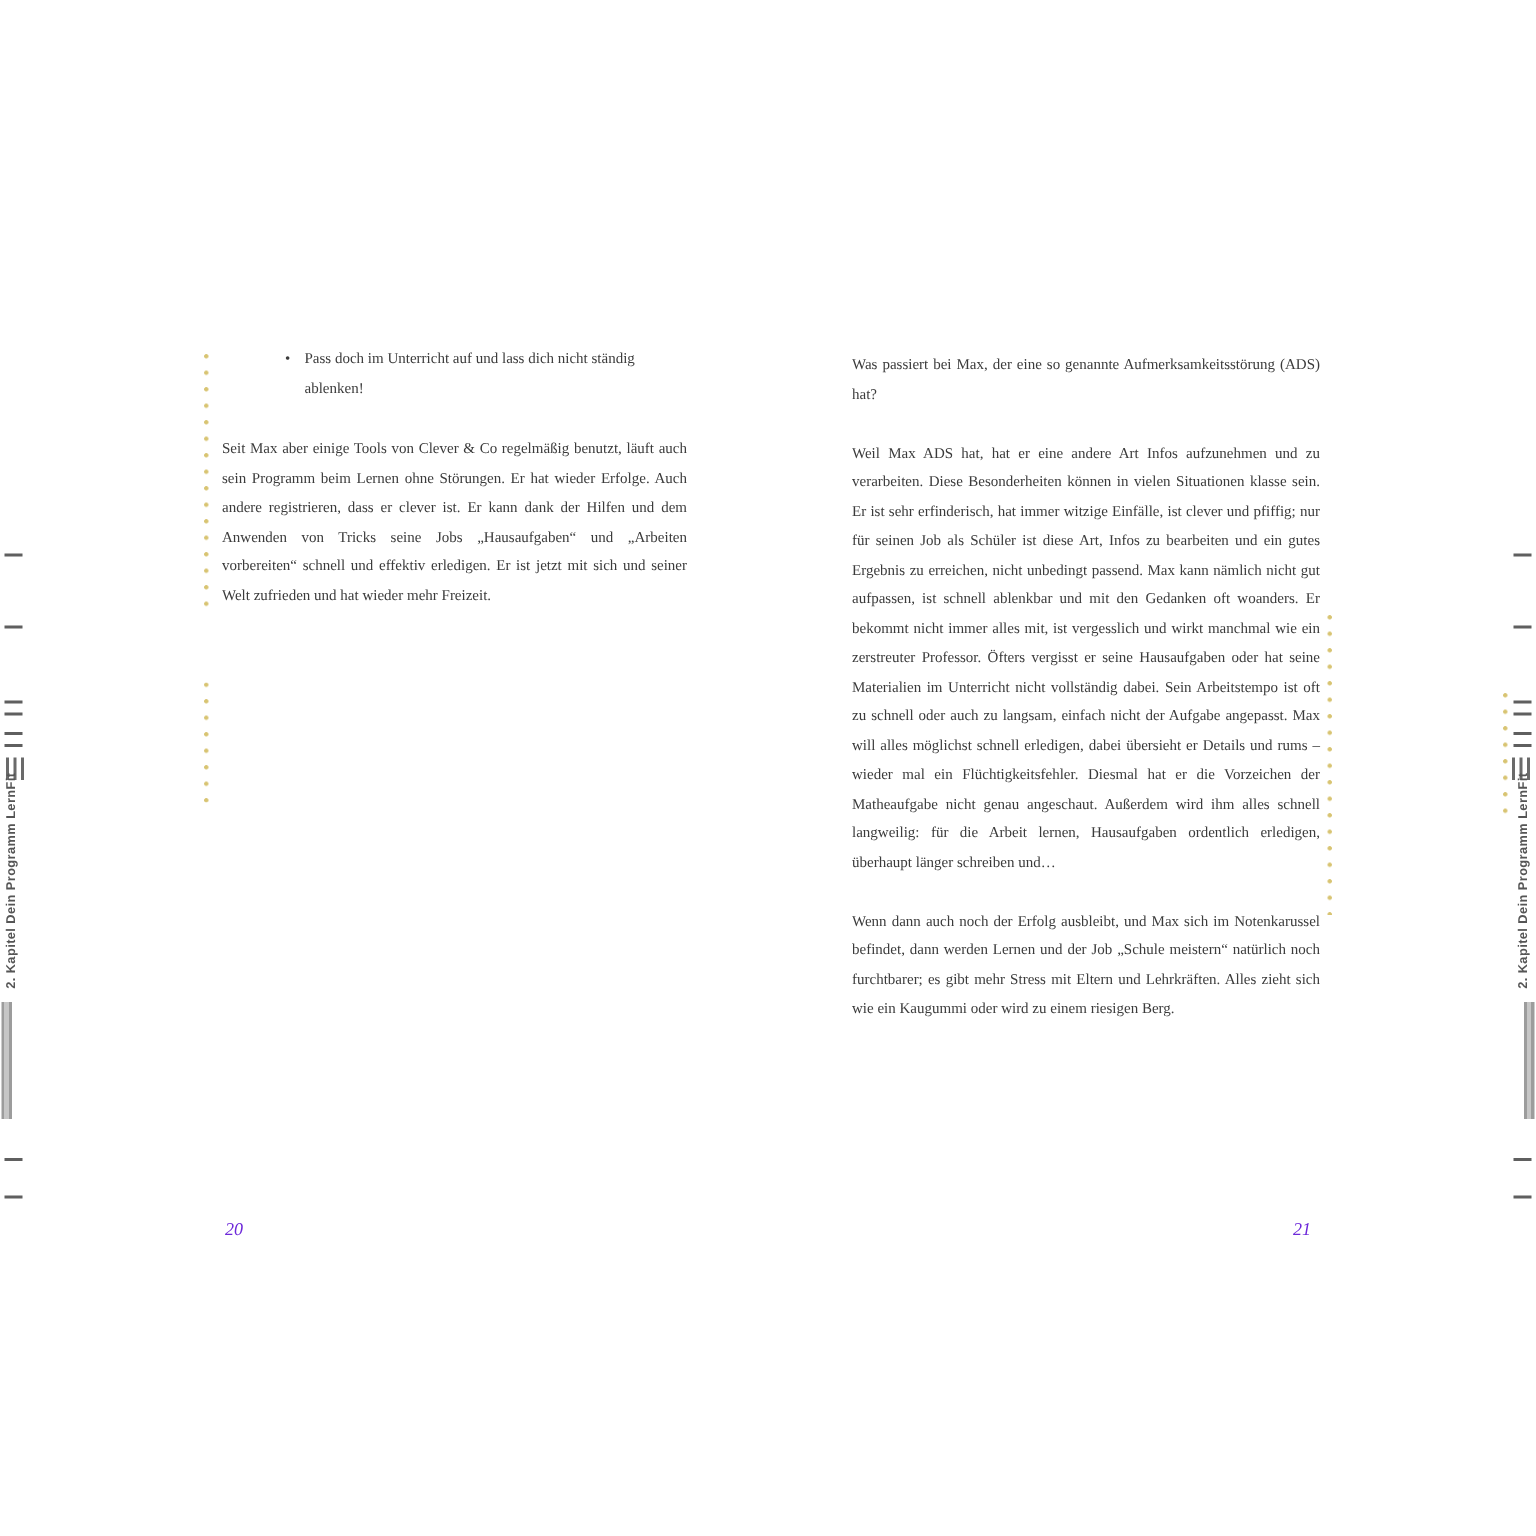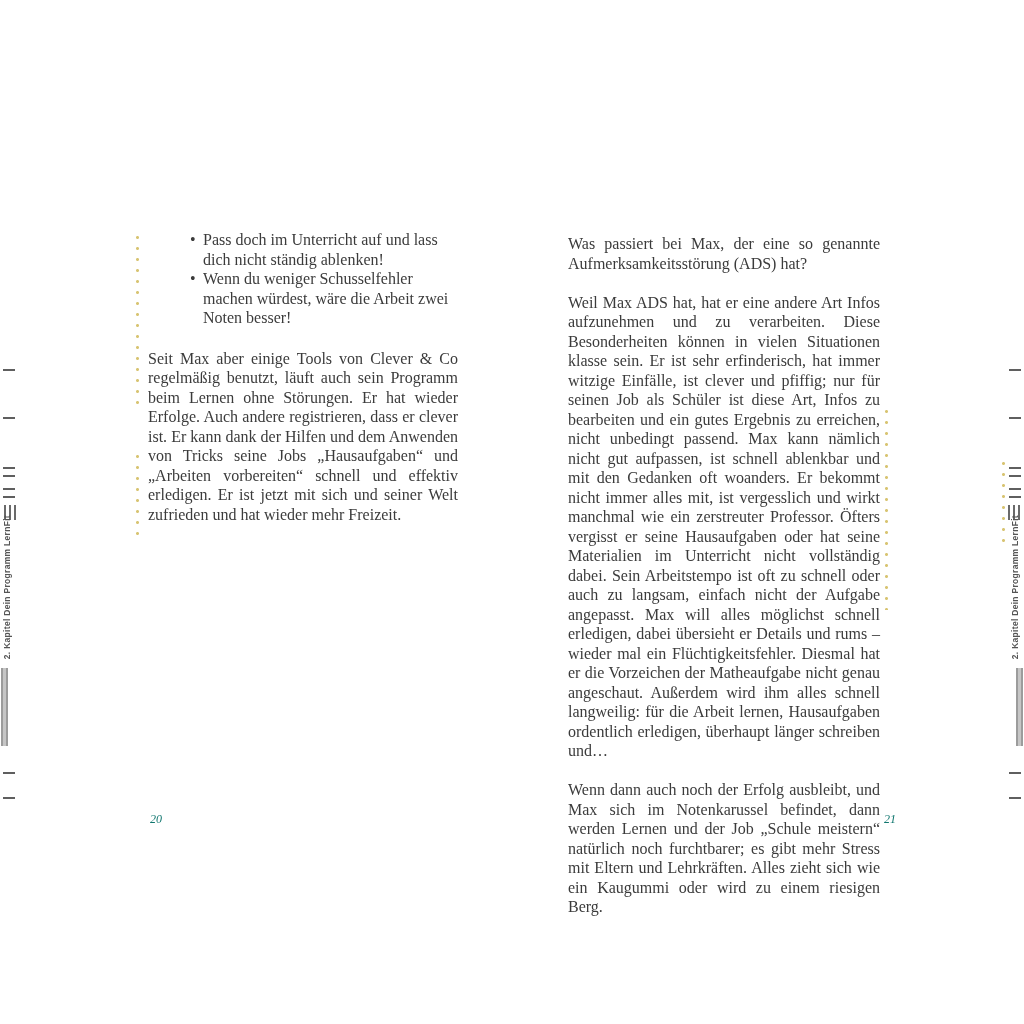--- a/index.html
+++ b/index.html
@@ -9,21 +9,21 @@
     background: #ffffff;
     font-family: "Liberation Serif", serif;
     position: relative;
     overflow: hidden;
   }
   .spread { position: absolute; inset: 0; background: #ffffff; }
 
   
   .col {
     position: absolute;
-    font-size: 16px;
+    font-size: 10px;
     line-height: 19.5px;
     color: #3b3b3b;
     text-align: justify;
     hyphens: auto;
   }
   .col-left  { left: 148px; top: 230px; width: 310px; }
   .col-right { left: 568px; top: 234px; width: 312px; }
 
   .bullets { margin: 0 0 21px 0; padding: 0 0 0 55px; list-style: none; text-align: left; }
   .bullets li { position: relative; }
@@ -33,21 +33,21 @@
     color: #3b3b3b;
   }
   .para { margin: 0; font-family: Liberation Serif, serif; }
   .gap-before { margin-top: 19.5px; }
 
   .pagenum {
     position: absolute;
     font-family: "Liberation Serif", serif;
     font-style: italic;
     font-size: 12px;
-    color: #0f766e;
+    color: #6d28d9;
   }
 
   
   .dotcol {
     position: absolute; width: 3px;
     background-image: radial-gradient(circle at 1.5px 1.5px, #d8c472 1.2px, rgba(216,196,114,0) 1.7px);
     background-size: 3px 11px;
     background-repeat: repeat-y;
   }
   .hdash { position: absolute; width: 12px; height: 1.5px; background: #5f5f5f; }
@@ -69,33 +69,32 @@
   }
 </style>
 </head>
 <body>
 
 <div class="spread">
 
   <div class="col col-left">
     <ul class="bullets">
       <li>Pass doch im Unterricht auf und lass dich nicht ständig ablenken!</li>
-      <li>Wenn du weniger Schusselfehler machen würdest, wäre die Arbeit zwei Noten besser!</li>
     </ul>
     <p class="para gap-before">Seit Max aber einige Tools von Clever &amp; Co regelmäßig benutzt, läuft auch sein Programm beim Lernen ohne Störungen. Er hat wieder Erfolge. Auch andere registrieren, dass er clever ist. Er kann dank der Hilfen und dem Anwenden von Tricks seine Jobs „Hausaufgaben“ und „Arbeiten vorbereiten“ schnell und effektiv erledigen. Er ist jetzt mit sich und seiner Welt zufrieden und hat wieder mehr Freizeit.</p>
   </div>
 
   <div class="col col-right">
     <p class="para">Was passiert bei Max, der eine so genannte Aufmerksamkeitsstörung (ADS) hat?</p>
     <p class="para gap-before">Weil Max ADS hat, hat er eine andere Art Infos aufzunehmen und zu verarbeiten. Diese Besonderheiten können in vielen Situationen klasse sein. Er ist sehr erfinderisch, hat immer witzige Einfälle, ist clever und pfiffig; nur für seinen Job als Schüler ist diese Art, Infos zu bearbeiten und ein gutes Ergebnis zu erreichen, nicht unbedingt passend. Max kann nämlich nicht gut aufpassen, ist schnell ablenkbar und mit den Gedanken oft woanders. Er bekommt nicht immer alles mit, ist vergesslich und wirkt manchmal wie ein zerstreuter Professor. Öfters vergisst er seine Hausaufgaben oder hat seine Materialien im Unterricht nicht vollständig dabei. Sein Arbeitstempo ist oft zu schnell oder auch zu langsam, einfach nicht der Aufgabe angepasst. Max will alles möglichst schnell erledigen, dabei übersieht er Details und rums – wieder mal ein Flüchtigkeitsfehler. Diesmal hat er die Vorzeichen der Matheaufgabe nicht genau angeschaut. Außerdem wird ihm alles schnell langweilig: für die Arbeit lernen, Hausaufgaben ordentlich erledigen, überhaupt länger schreiben und…</p>
     <p class="para gap-before">Wenn dann auch noch der Erfolg ausbleibt, und Max sich im Notenkarussel befindet, dann werden Lernen und der Job „Schule meistern“ natürlich noch furchtbarer; es gibt mehr Stress mit Eltern und Lehrkräften. Alles zieht sich wie ein Kaugummi oder wird zu einem riesigen Berg.</p>
   </div>
 
   <div class="pagenum" style="left:150px; top:812px;">20</div>
-  <div class="pagenum" style="left:884px; top:812px;">21</div>
+  <div class="pagenum" style="left:862px; top:812px;">21</div>
 
   <div class="dotcol" style="left:136px; top:236px; height:170px;"></div>
   <div class="dotcol" style="left:136px; top:455px; height:80px;"></div>
   <div class="dotcol" style="left:885px; top:410px; height:200px;"></div>
   <div class="dotcol" style="left:1002px; top:462px; height:86px;"></div>
 
   <div class="hdash" style="left:3px; top:369px;"></div>
   <div class="hdash" style="left:3px; top:417px;"></div>
   <div class="hdash" style="left:3px; top:467px;"></div>
   <div class="hdash" style="left:3px; top:475px;"></div>

